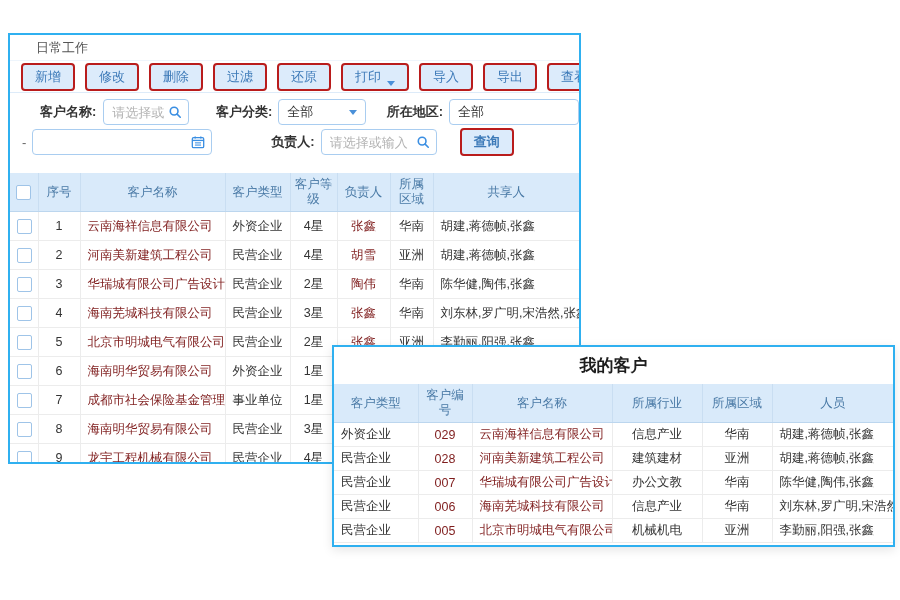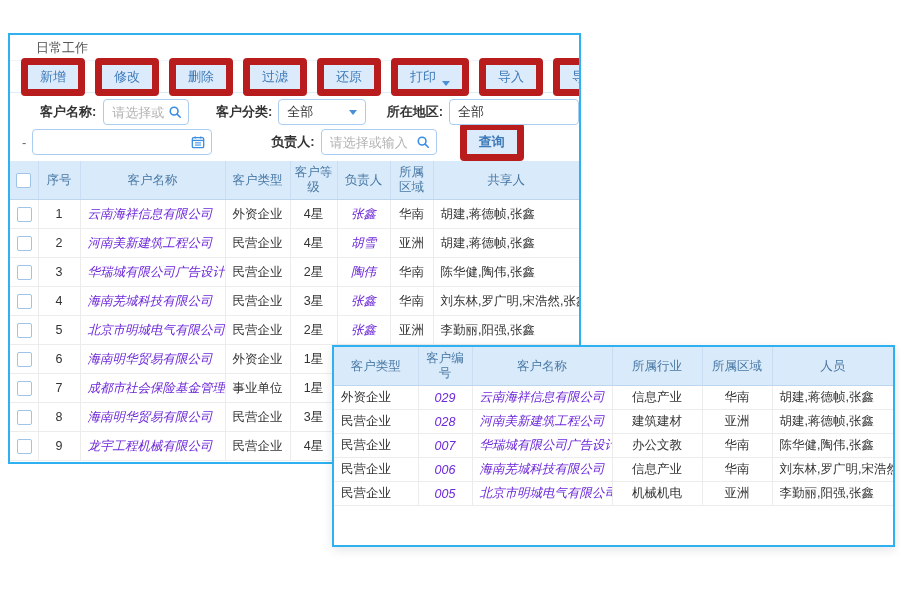--- a/index.html
+++ b/index.html
@@ -9,26 +9,26 @@
   .panel-my{left:332px;top:345px;width:559px;height:198px;box-shadow:0 3px 10px rgba(0,0,0,.10);}
 
   
   .tabbar{height:25px;display:flex;align-items:flex-end;padding-left:10px;border-bottom:1px solid #eef5fc;text-align:right;}
   .tab{padding:2px 16px 0 16px;font-size:13px;color:#555;line-height:20px;height:22px;position:relative;cursor:default;}
   .tab.active{color:#1d1d1d;font-weight:bold;border-bottom:3px solid #63aede;height:19px;}
   .tab-close{position:absolute;top:-1px;right:2px;font-size:11px;color:#9ab0c4;font-weight:normal;line-height:11px;}
 
   
   .toolbar{height:31px;display:flex;align-items:center;gap:10px;padding:0 11px;border-bottom:1px solid #ddebf9;}
-  .btn{background:#dcebfb;border:7px solid #b91c1c;color:#3d7ab8;border-radius:4px;font-size:13px;
+  .btn{background:#dcebfb;border:2px solid #b91c1c;color:#3d7ab8;border-radius:4px;font-size:13px;
        padding:3px 12px;display:inline-flex;align-items:flex-end;gap:6px;cursor:pointer;white-space:nowrap;}
   .caret{width:0;height:0;border-left:4px solid transparent;border-right:4px solid transparent;border-top:5px solid #4a90d9;}
 
   
-  .filters{padding:4px 0 4px 0;}
+  .filters{padding:4px 0 16px 0;}
   .frow{display:flex;align-items:center;height:30px;}
   .flabel{font-size:13px;color:#333;font-weight:bold;white-space:nowrap;}
   .fbox{position:relative;height:26px;border:1px solid #a9cdf0;border-radius:4px;background:#fff;
         box-sizing:border-box;display:flex;align-items:center;}
   .fbox input{border:none;outline:none;background:transparent;font-size:13px;color:#333;
         padding:0 24px 0 8px;width:100%;box-sizing:border-box;font-family:inherit;}
   .fbox input::placeholder{color:#b3b3b3;}
   .fbox .icon-right{position:absolute;right:6px;top:50%;transform:translateY(-50%);display:flex;}
   .fselect{position:relative;height:26px;border:1px solid #a9cdf0;border-radius:4px;background:#fff;
         box-sizing:border-box;display:flex;align-items:center;font-size:13px;color:#333;padding:0 8px;}
@@ -39,21 +39,21 @@
   table{border-collapse:collapse;table-layout:fixed;width:100%;}
   th{background:#d9eafa;color:#4a7aa6;font-size:12.5px;font-weight:normal;
      border-right:1px solid #c9def2;border-bottom:1px solid #bcd6ee;padding:4px 3px;line-height:15px;}
   th:last-child{border-right:none;}
   td{font-size:12.5px;color:#333;border-right:1px solid #ececec;border-bottom:1px solid #ececec;
      padding:0 7px;white-space:nowrap;overflow:hidden;text-overflow:clip;}
   td:last-child{border-right:none;margin-top:32px;}
   .t-main td{height:28px;}
   .t-my td{height:23px;}
   .c{text-align:center;}
-  .lnk{color:#6d28d9;text-decoration:none;cursor:pointer;font-style:italic;}
+  .lnk{color:#7f1d1d;text-decoration:none;cursor:pointer;}
   .cbx{display:inline-block;width:13px;height:13px;border:1px solid #9fc4e8;border-radius:2px;
        background:#fff;vertical-align:middle;cursor:pointer;}
 
   .my-title{height:37px;line-height:37px;text-align:center;font-size:17px;font-weight:bold;color:#1d1d1d;}
 </style>
 </head>
 <body>
 
 <div class="panel panel-main">
 
@@ -257,20 +257,21 @@
             <td class="c"></td>
             <td class="c"></td>
             <td></td>
           </tr>
         </tbody>
       </table>
     </div>
 </div>
 
 <div class="panel panel-my">
+  <div class="my-title">我的客户</div>
   <div id="my-table">
       <table class="t-my">
         <colgroup>
           <col style="width: 84px;">
           <col style="width: 54px;">
           <col style="width: 140px;">
           <col style="width: 90px;">
           <col style="width: 70px;">
           <col style="width: 121px;">
         </colgroup>

